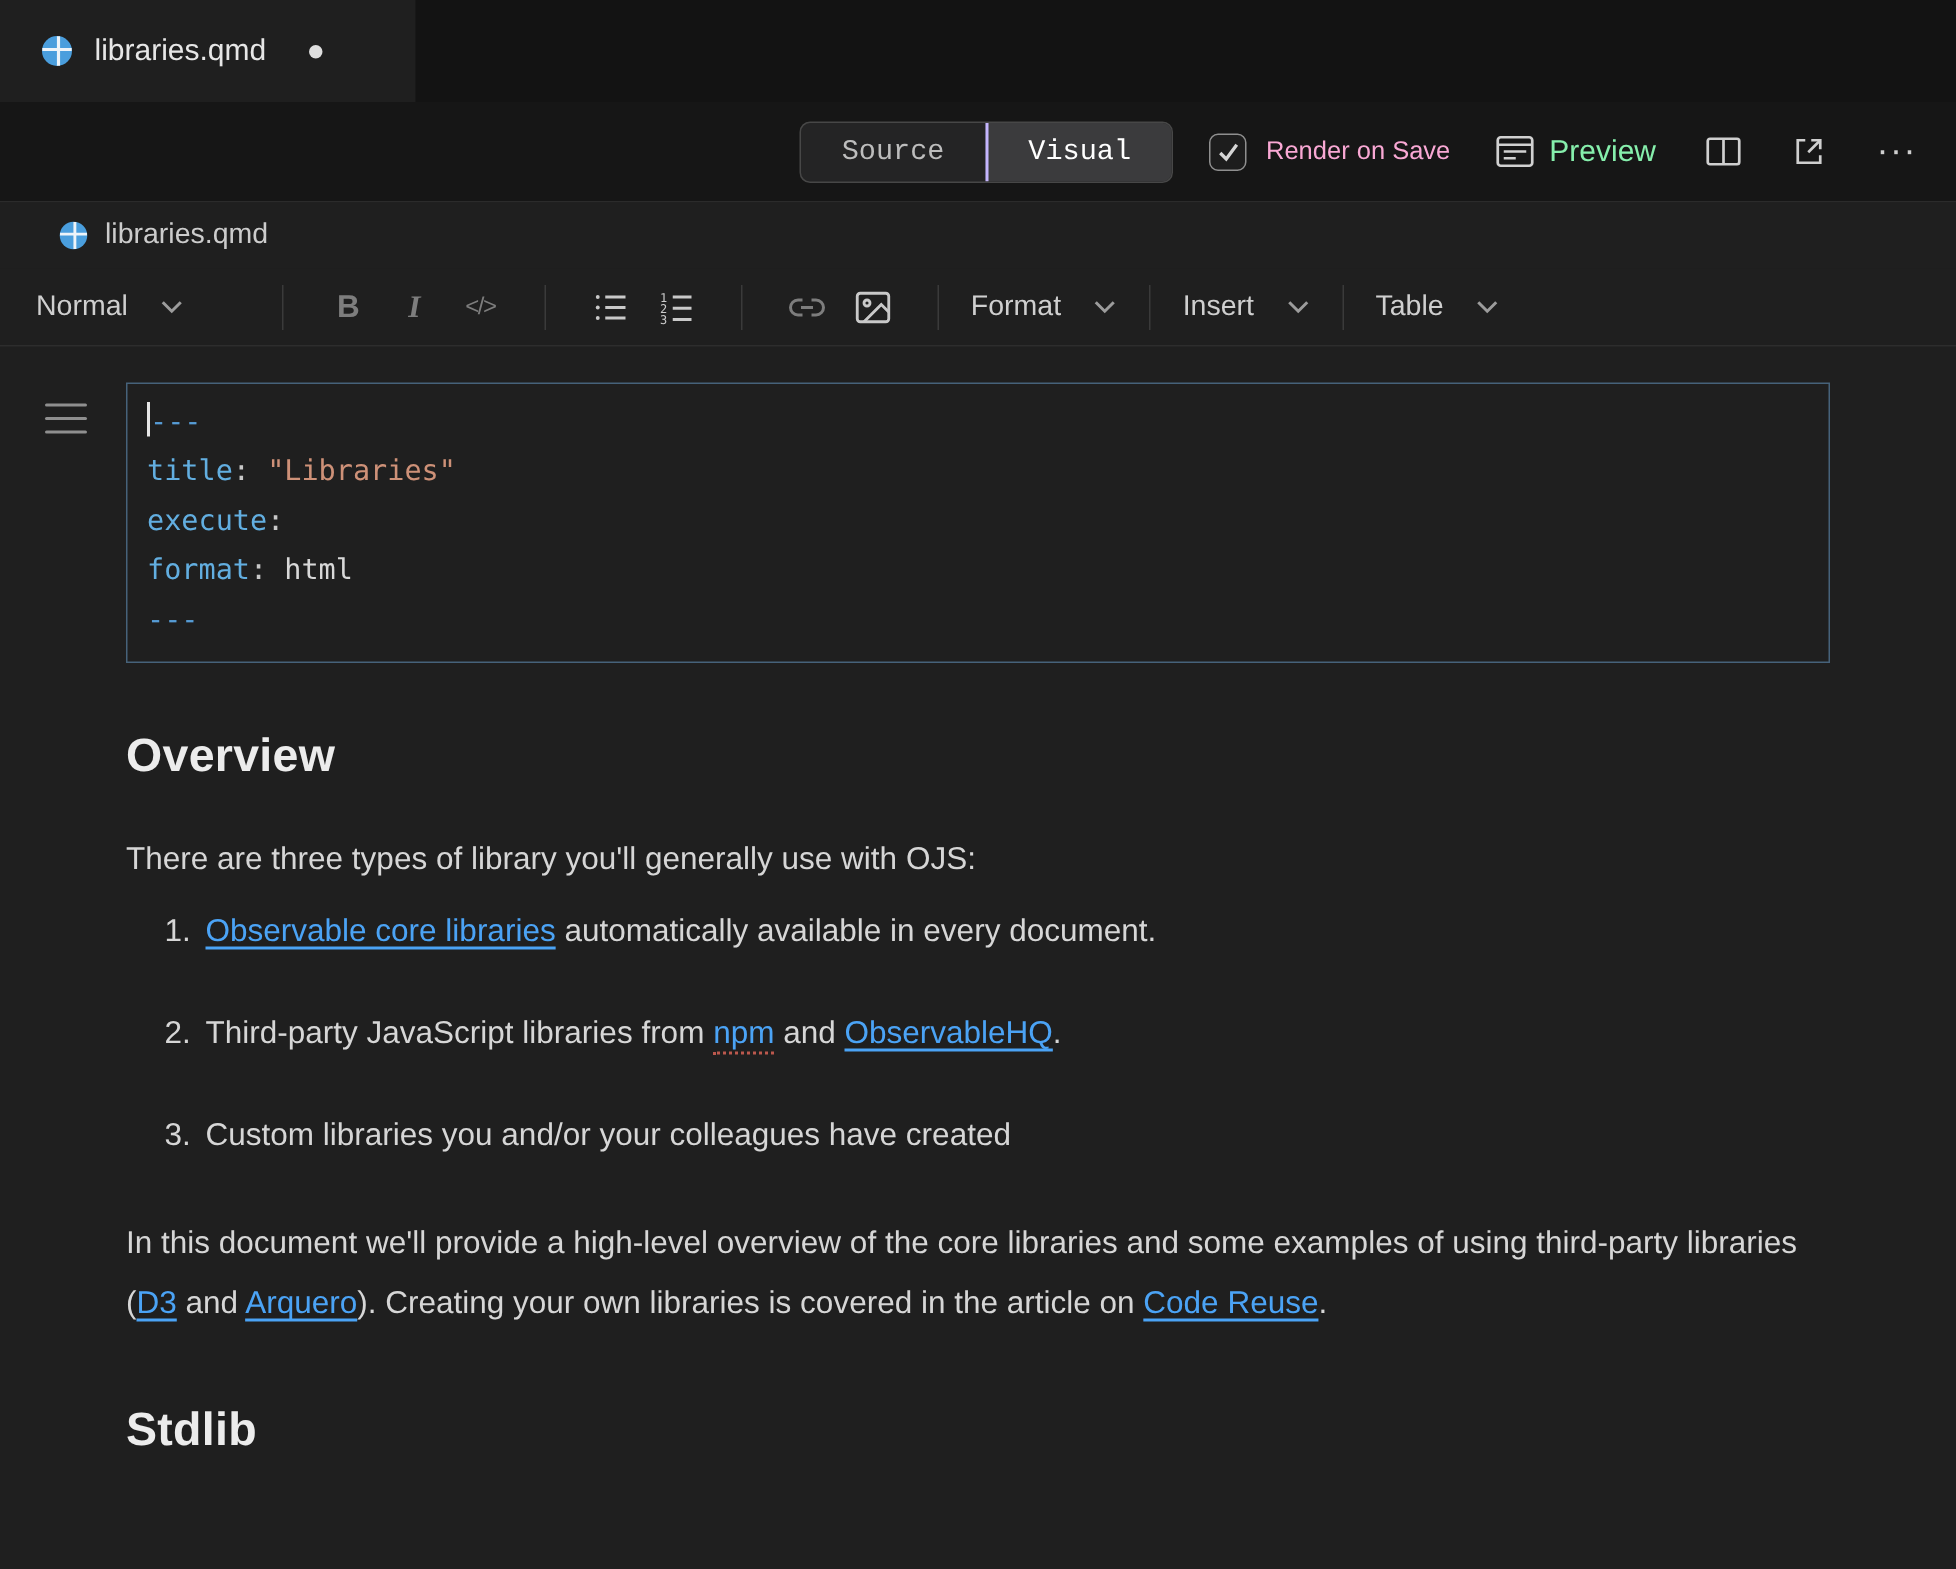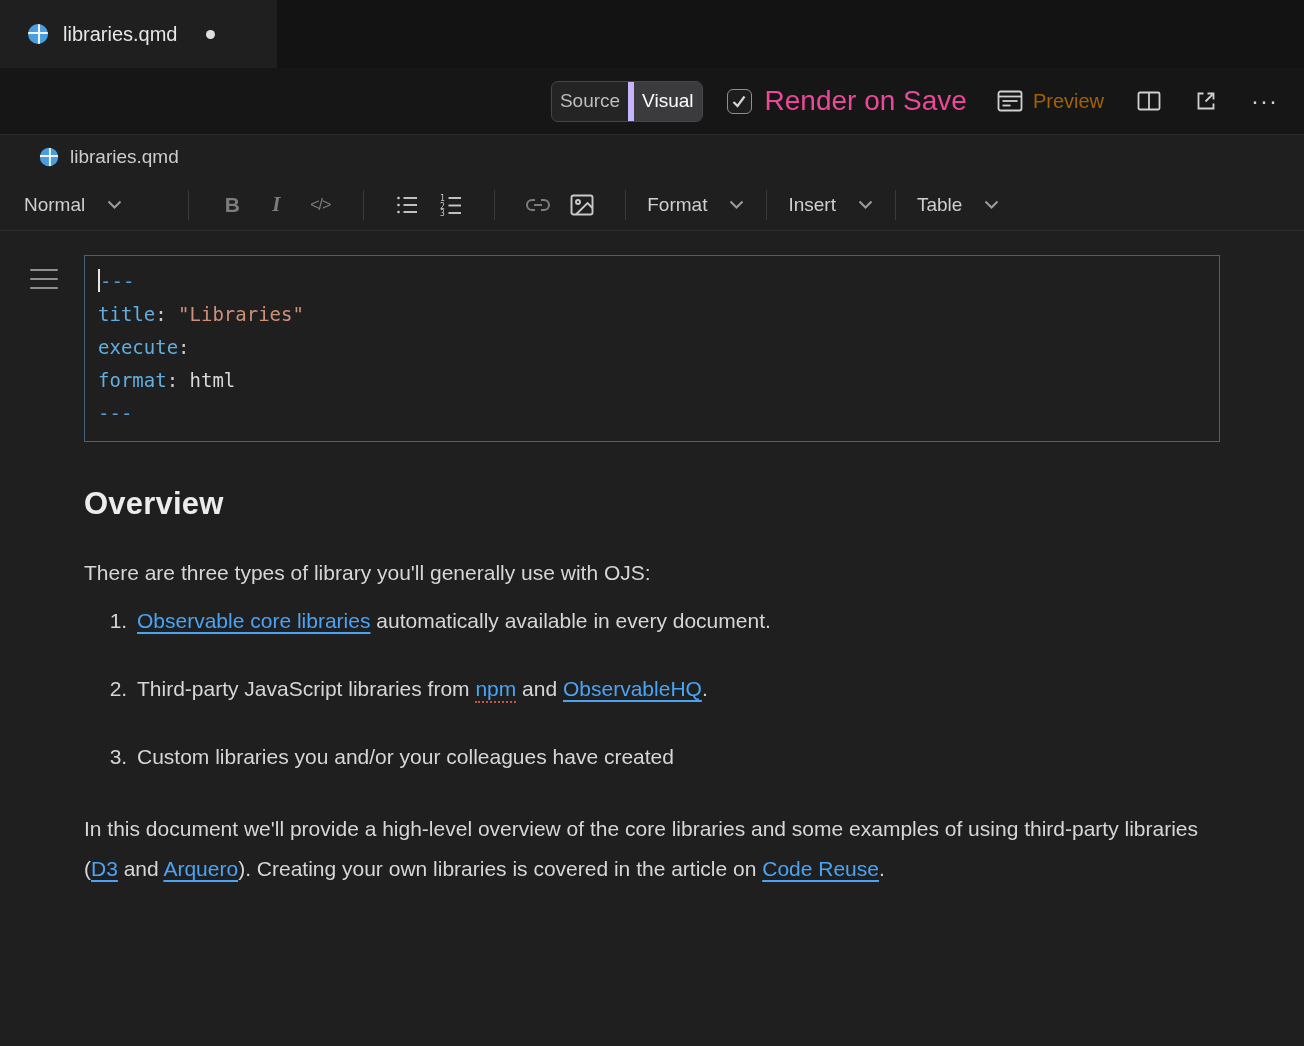--- a/index.html
+++ b/index.html
@@ -21,32 +21,32 @@
 
   
   .actionbar {
     height: 67px; background: #161616; border-bottom: 1px solid #2b2b2b;
     display: flex; align-items: center; justify-content: flex-end; padding-right: 26px;
   }
   .seg-toggle {
     display: flex; align-items: stretch; height: 41px; background: #242425;
     border: 1px solid #474747; border-radius: 7px; overflow: hidden; font-size: 19px;
   }
-  .seg { display: flex; align-items: center; padding: 0 8px; color: #bdbdbd; cursor: pointer; }
-  .seg.active { background: #3b3b3d; color: #ffffff; border-left: 6px solid #c4b5fd; }
+  .seg { display: flex; align-items: center; padding: 0 27px; color: #bdbdbd; cursor: pointer; font-family: Liberation Mono, monospace; }
+  .seg.active { background: #3b3b3d; color: #ffffff; border-left: 2px solid #c4b5fd; }
 
   .chk-row { display: flex; align-items: center; gap: 13px; margin-left: 24px; cursor: pointer; }
   .chk-box {
     width: 25px; height: 25px; border: 1.5px solid #8f8f8f; border-radius: 6px;
     display: flex; align-items: center; justify-content: center; background: #1d1d1d;
   }
-  .chk-label { color: #ec4899; font-size: 28px; }
+  .chk-label { color: #f9a8d4; font-size: 17px; }
 
   .preview-btn { display: flex; align-items: center; gap: 10px; margin-left: 30px; cursor: pointer; }
-  .preview-label { color: #a16207; font-size: 20px; }
+  .preview-label { color: #86efac; font-size: 20px; }
 
   .icon-btn { margin-left: 33px; display: flex; align-items: center; justify-content: center; cursor: pointer; }
   .ellipsis { color: #cfcfcf; font-size: 24px; letter-spacing: 1px; line-height: 1; }
 
   
   .breadcrumb {
     height: 44px; background: #1f1f1f; display: flex; align-items: center;
     padding-left: 38px; gap: 10px;
   }
   .crumb-label { color: #cccccc; font-size: 19px; }
@@ -289,14 +289,15 @@
   <p class="doc-p">There are three types of library you'll generally use with OJS:</p>
 
   <ol class="doc-ol">
     <li><a class="doc-link">Observable core libraries</a><span> automatically available in every document.</span></li>
     <li><span>Third-party JavaScript libraries from </span><a class="doc-link misspelled">npm</a><span> and </span><a class="doc-link">ObservableHQ</a><span>.</span></li>
     <li><span>Custom libraries you and/or your colleagues have created</span></li>
   </ol>
 
   <p class="doc-close"><span>In this document we'll provide a high-level overview of the core libraries and some examples of using third-party libraries (</span><a class="doc-link">D3</a><span> and </span><a class="doc-link">Arquero</a><span>). Creating your own libraries is covered in the article on </span><a class="doc-link">Code Reuse</a><span>.</span></p>
 
+  <h2 class="doc-h2 partial">Stdlib</h2>
 
 </div>
 
 </body></html>

